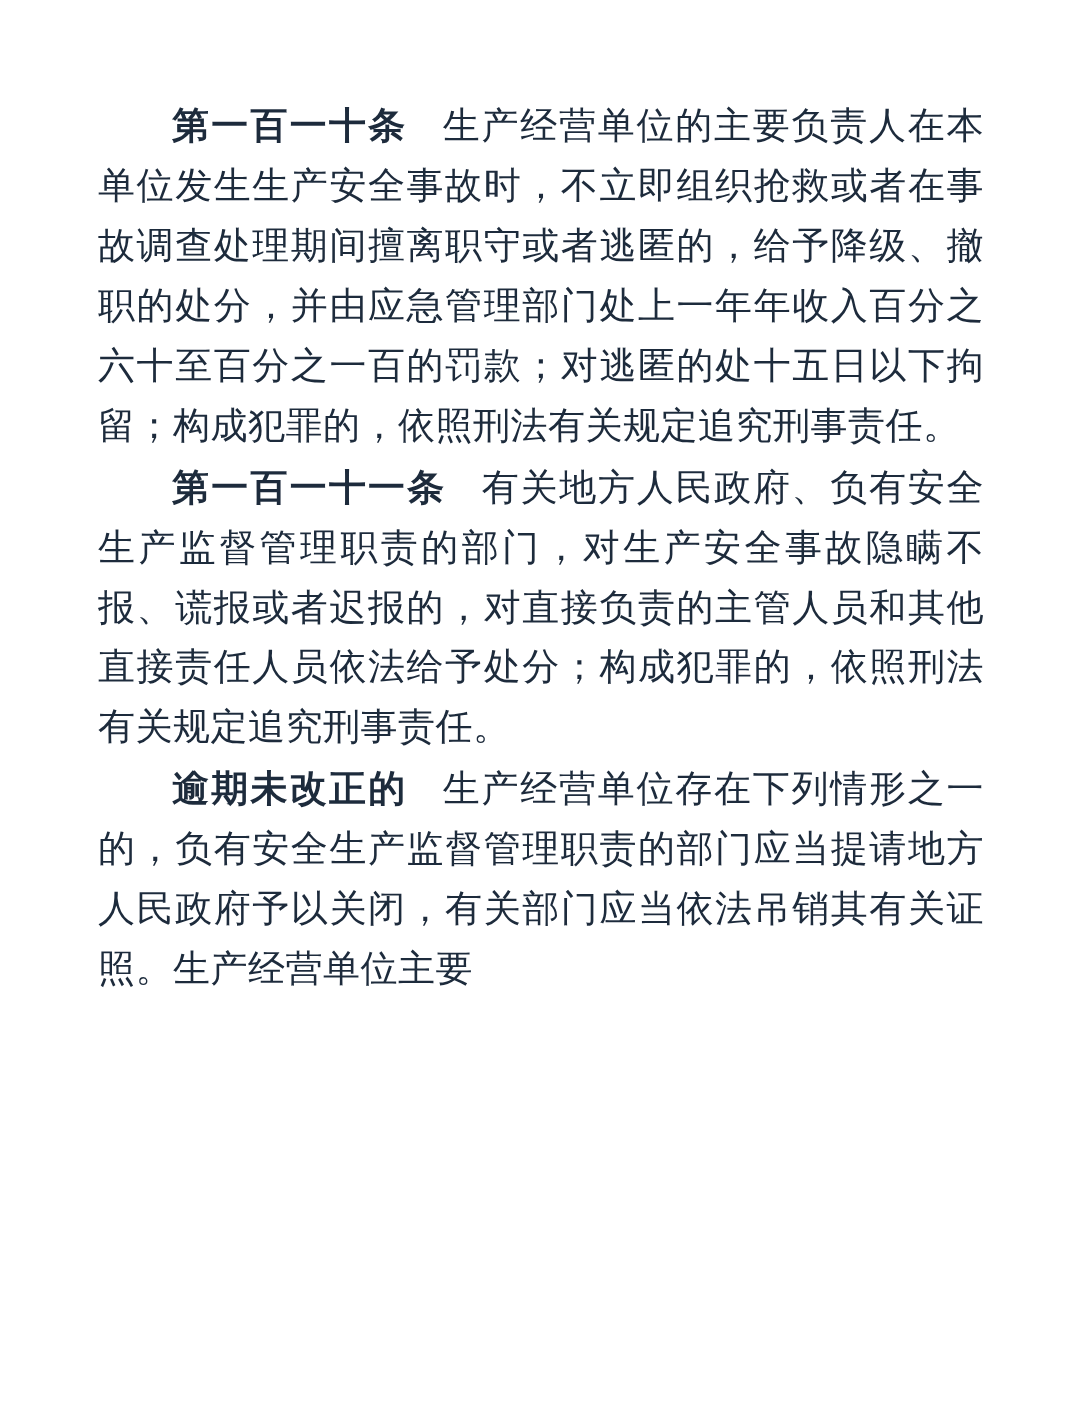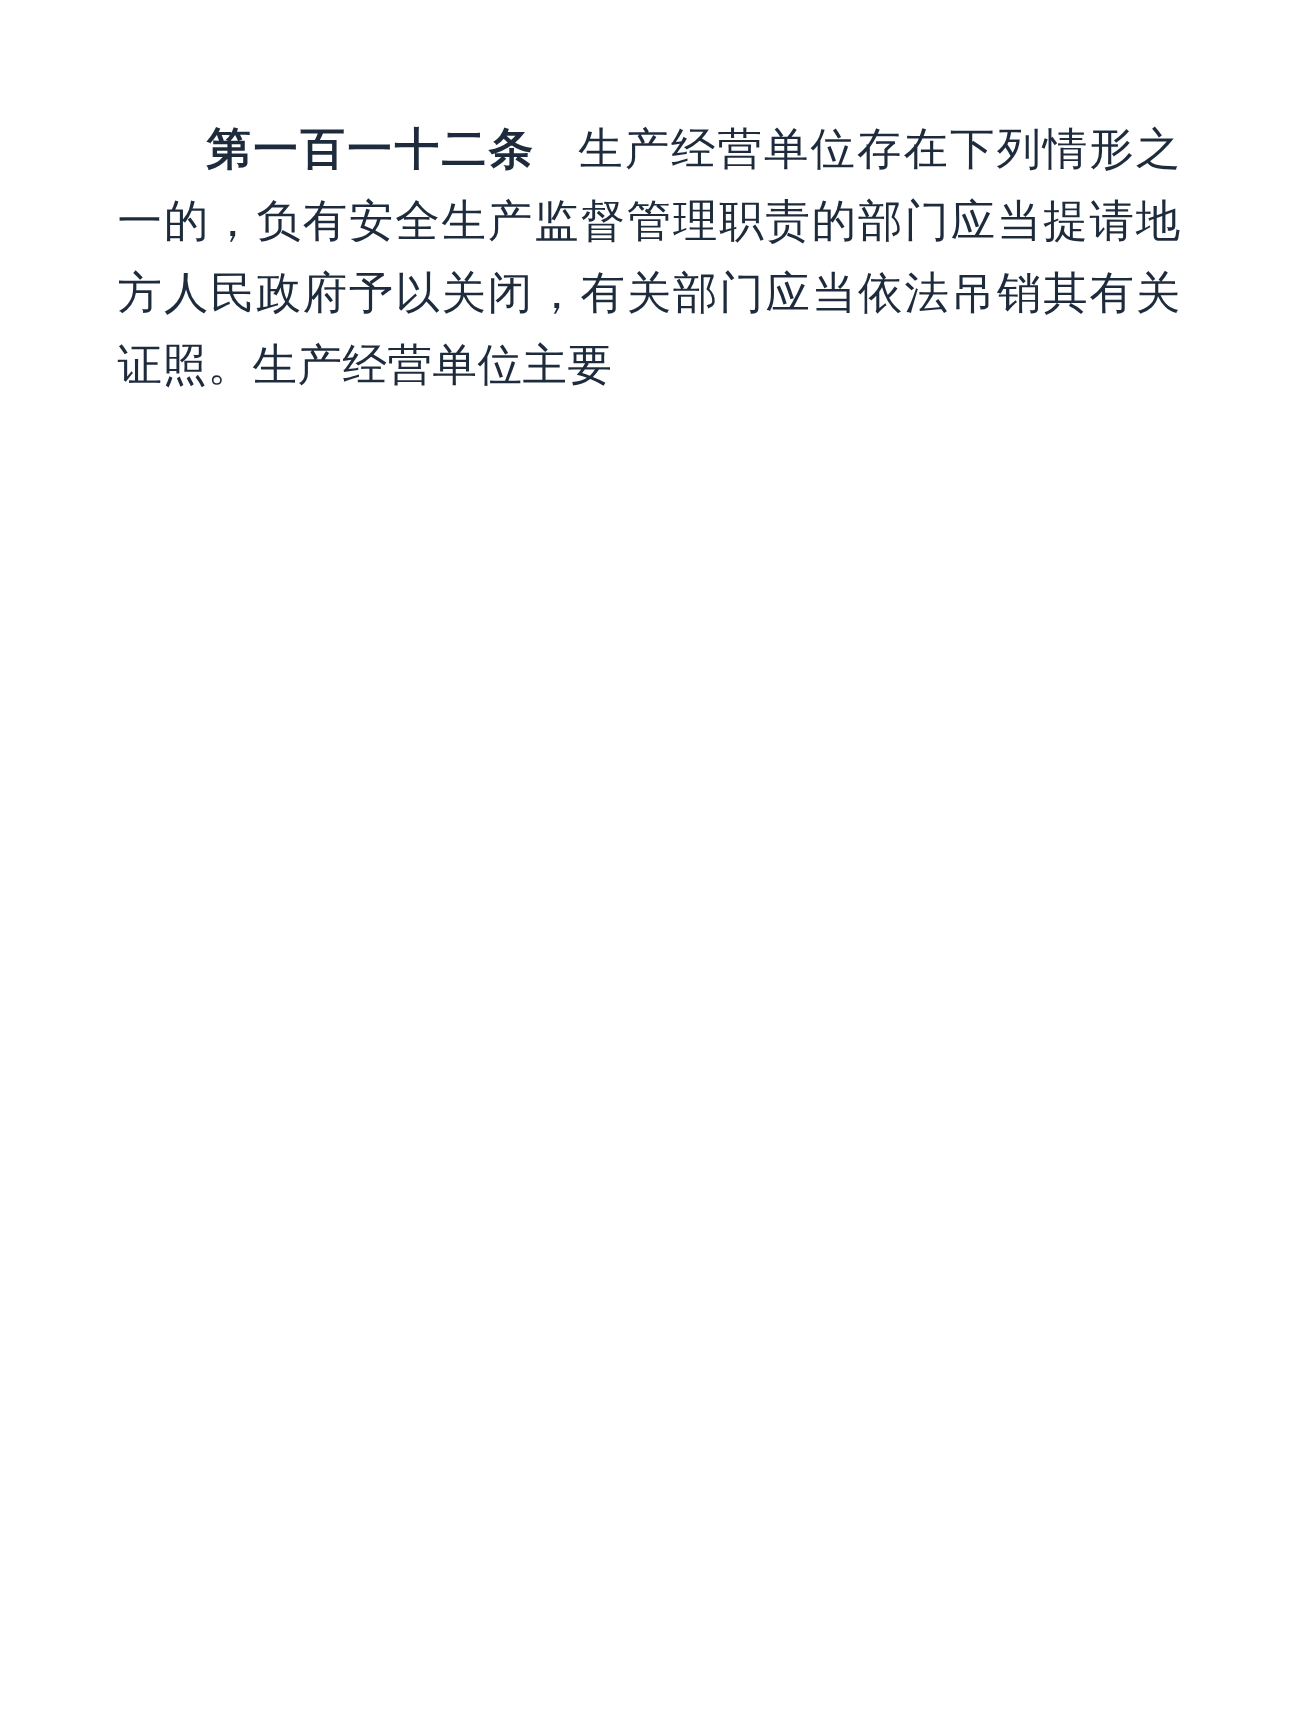--- a/index.html
+++ b/index.html
@@ -50,20 +50,22 @@
     width: 34px;
   }
 </style>
 </head>
 <body>
 
 <div class="page">
   <div class="content">
 
 
+    <p class="para indent"><span class="art-no">第一百一十条</span><span class="gap"></span><span>生产经营单位的主要负责人在本单位发生生产安全事故时，不立即组织抢救或者在事故调查处理期间擅离职守或者逃匿的，给予降级、撤职的处分，并由应急管理部门处上一年年收入百分之六十至百分之一百的罚款；对逃匿的处十五日以下拘留；构成犯罪的，依照刑法有关规定追究刑事责任。</span></p>
 
 
+    <p class="para indent"><span class="art-no">第一百一十一条</span><span class="gap"></span><span>有关地方人民政府、负有安全生产监督管理职责的部门，对生产安全事故隐瞒不报、谎报或者迟报的，对直接负责的主管人员和其他直接责任人员依法给予处分；构成犯罪的，依照刑法有关规定追究刑事责任。</span></p>
 
 
-    <p class="para indent"><span class="art-no">第一百一十二条</span><span class="gap"></span><span>生产经营单位存在下列情形之一的，负有安全生产监督管理职责的部门应当提请地方人民政府予以关闭，有关部门应当依法吊销其有关证照。生产经营单位主要</span></p>
+    <p class="para indent"><span class="art-no">逾期未改正的</span><span class="gap"></span><span>生产经营单位存在下列情形之一的，负有安全生产监督管理职责的部门应当提请地方人民政府予以关闭，有关部门应当依法吊销其有关证照。生产经营单位主要</span></p>
 
   </div>
 </div>
 
 </body></html>

